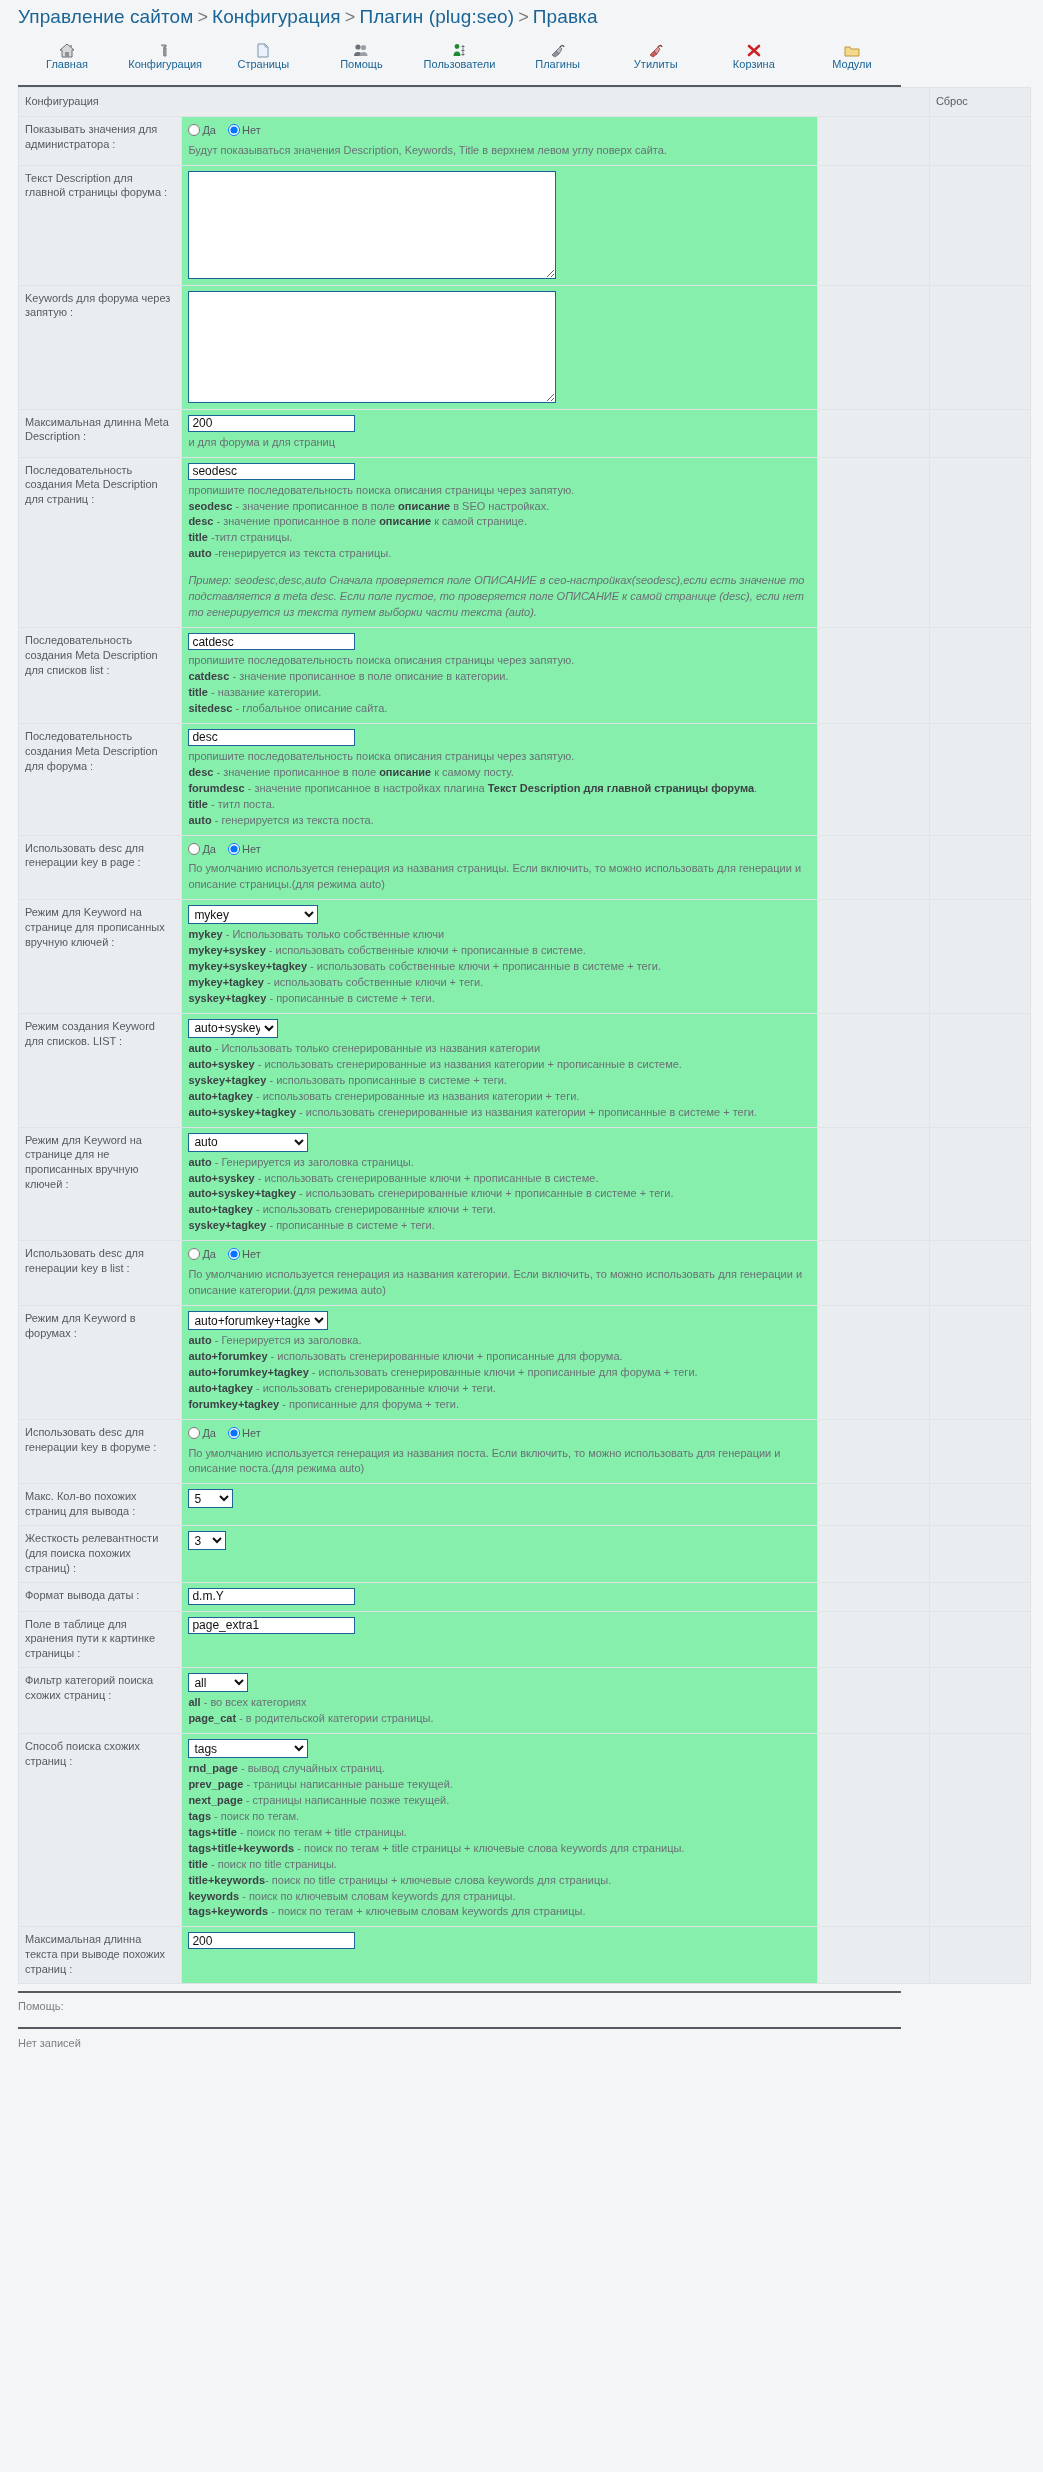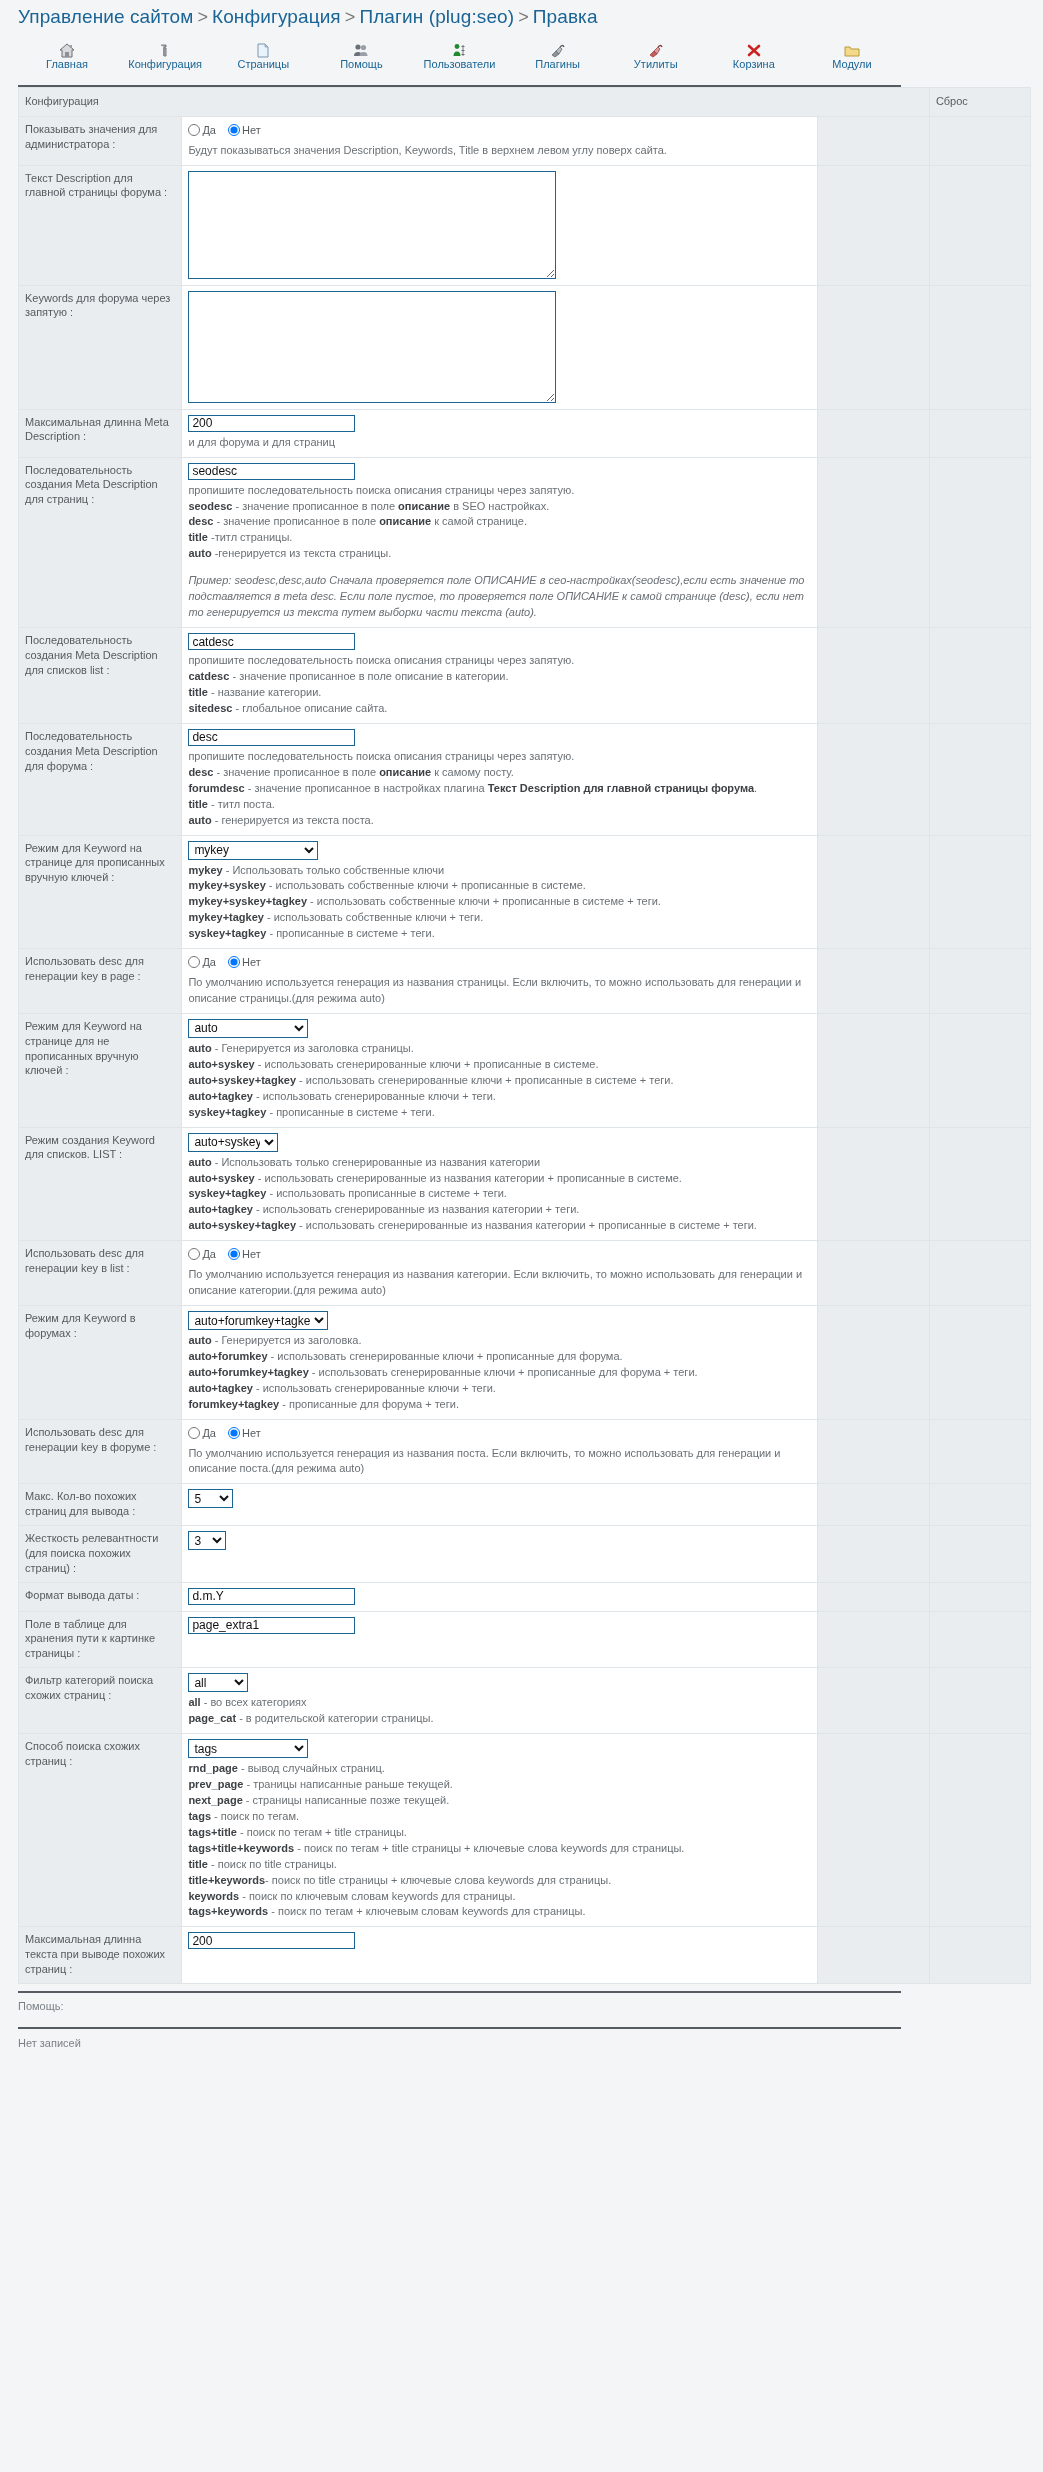--- a/index.html
+++ b/index.html
@@ -64,21 +64,21 @@
     text-align:left;
     line-height:1.35;
   }
   col.c1{width:160px;}
   col.c2{width:622px;}
   col.c3{width:110px;}
   col.c4{width:99px;}
 
   tr.hdr td{background:#e9edf0;border-top:1px solid #dfe4e8;padding-top:6px;padding-bottom:7px;}
   td.lbl{background:#e9edf0;color:#5c6268;}
-  td.fld{background:#ffffff;}
+  td.fld{background:#86efac;}
   td.sp{background:#e9edf0;}
   td.reset{text-align:left;}
 
   
   textarea.ta{
     width:368px;
     border:1px solid #1a6496;
     background:#ffffff;
     font-family:"Liberation Sans", sans-serif;
     font-size:11px;
@@ -358,80 +358,80 @@
             <p><b>forumdesc</b><span> - значение прописанное в настройках плагина </span><b>Текст Description для главной страницы форума</b><span>.</span></p>
             <p><b>title</b><span> - титл поста.</span></p>
             <p><b>auto</b><span> - генерируется из текста поста.</span></p>
           </div>
         </td>
         <td class="sp"></td>
         <td class="sp"></td>
       </tr>
 
       <tr>
+        <td class="lbl">Использовать desc для генерации key в page :</td>
+        <td class="fld">
+          <div class="radios">
+            <label><input type="radio" name="dkp" style=""><span>Да</span></label>
+            <label><input type="radio" name="dkp" checked="" style=""><span>Нет</span></label>
+          </div>
+          <div class="note">По умолчанию используется генерация из названия страницы. Если включить, то можно использовать для генерации и описание страницы.(для режима auto)</div>
+        </td>
+        <td class="sp"></td>
+        <td class="sp"></td>
+      </tr>
+
+      <tr>
         <td class="lbl">Режим для Keyword на странице для прописанных вручную ключей :</td>
         <td class="fld">
           <select class="sel w130">
             <option>mykey</option>
           </select>
           <div class="note">
             <p><b>mykey</b><span> - Использовать только собственные ключи</span></p>
             <p><b>mykey+syskey</b><span> - использовать собственные ключи + прописанные в системе.</span></p>
             <p><b>mykey+syskey+tagkey</b><span> - использовать собственные ключи + прописанные в системе + теги.</span></p>
             <p><b>mykey+tagkey</b><span> - использовать собственные ключи + теги.</span></p>
             <p><b>syskey+tagkey</b><span> - прописанные в системе + теги.</span></p>
           </div>
         </td>
         <td class="sp"></td>
         <td class="sp"></td>
       </tr>
 
       <tr>
-        <td class="lbl">Использовать desc для генерации key в page :</td>
-        <td class="fld">
-          <div class="radios">
-            <label><input type="radio" name="dkp" style=""><span>Да</span></label>
-            <label><input type="radio" name="dkp" checked="" style=""><span>Нет</span></label>
-          </div>
-          <div class="note">По умолчанию используется генерация из названия страницы. Если включить, то можно использовать для генерации и описание страницы.(для режима auto)</div>
+        <td class="lbl">Режим создания Keyword для списков. LIST :</td>
+        <td class="fld">
+          <select class="sel w90">
+            <option>auto+syskey</option>
+          </select>
+          <div class="note">
+            <p><b>auto</b><span> - Использовать только сгенерированные из названия категории</span></p>
+            <p><b>auto+syskey</b><span> - использовать сгенерированные из названия категории + прописанные в системе.</span></p>
+            <p><b>syskey+tagkey</b><span> - использовать прописанные в системе + теги.</span></p>
+            <p><b>auto+tagkey</b><span> - использовать сгенерированные из названия категории + теги.</span></p>
+            <p><b>auto+syskey+tagkey</b><span> - использовать сгенерированные из названия категории + прописанные в системе + теги.</span></p>
+          </div>
         </td>
         <td class="sp"></td>
         <td class="sp"></td>
       </tr>
 
       <tr>
         <td class="lbl">Режим для Keyword на странице для не прописанных вручную ключей :</td>
         <td class="fld">
           <select class="sel w120">
             <option>auto</option>
           </select>
           <div class="note">
             <p><b>auto</b><span> - Генерируется из заголовка страницы.</span></p>
             <p><b>auto+syskey</b><span> - использовать сгенерированные ключи + прописанные в системе.</span></p>
             <p><b>auto+syskey+tagkey</b><span> - использовать сгенерированные ключи + прописанные в системе + теги.</span></p>
             <p><b>auto+tagkey</b><span> - использовать сгенерированные ключи + теги.</span></p>
             <p><b>syskey+tagkey</b><span> - прописанные в системе + теги.</span></p>
-          </div>
-        </td>
-        <td class="sp"></td>
-        <td class="sp"></td>
-      </tr>
-
-      <tr>
-        <td class="lbl">Режим создания Keyword для списков. LIST :</td>
-        <td class="fld">
-          <select class="sel w90">
-            <option>auto+syskey</option>
-          </select>
-          <div class="note">
-            <p><b>auto</b><span> - Использовать только сгенерированные из названия категории</span></p>
-            <p><b>auto+syskey</b><span> - использовать сгенерированные из названия категории + прописанные в системе.</span></p>
-            <p><b>syskey+tagkey</b><span> - использовать прописанные в системе + теги.</span></p>
-            <p><b>auto+tagkey</b><span> - использовать сгенерированные из названия категории + теги.</span></p>
-            <p><b>auto+syskey+tagkey</b><span> - использовать сгенерированные из названия категории + прописанные в системе + теги.</span></p>
           </div>
         </td>
         <td class="sp"></td>
         <td class="sp"></td>
       </tr>
 
       <tr>
         <td class="lbl">Использовать desc для генерации key в list :</td>
         <td class="fld">
           <div class="radios">

